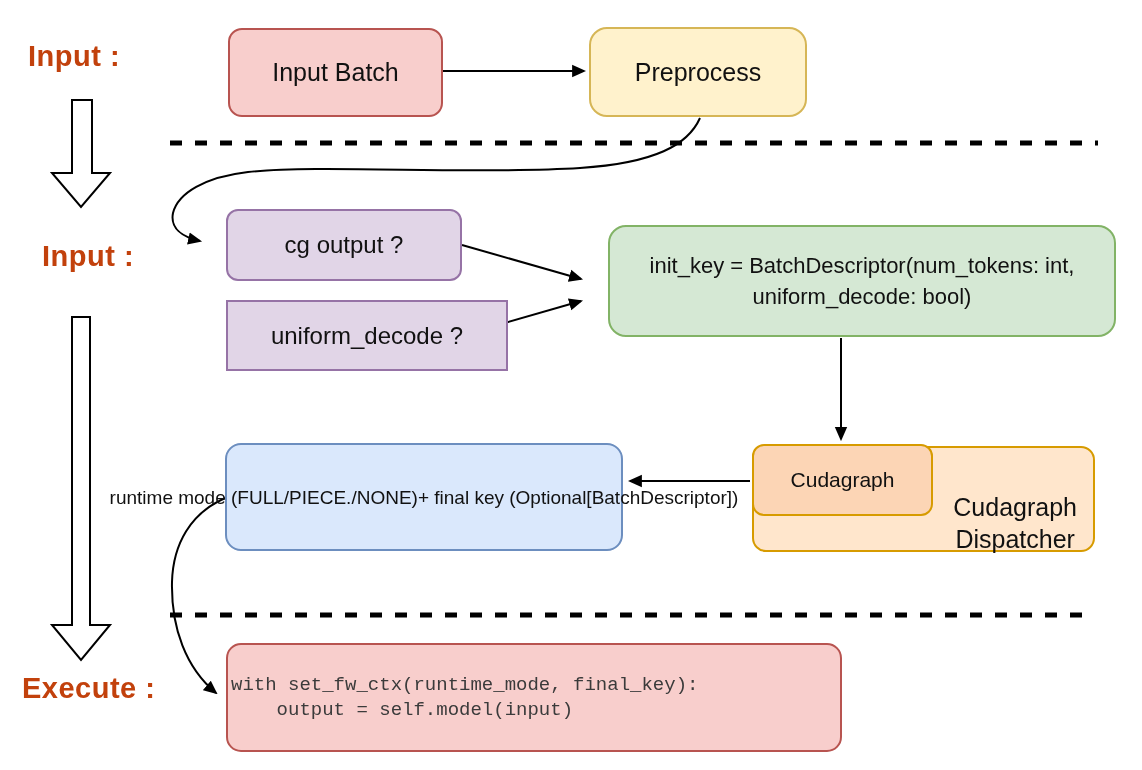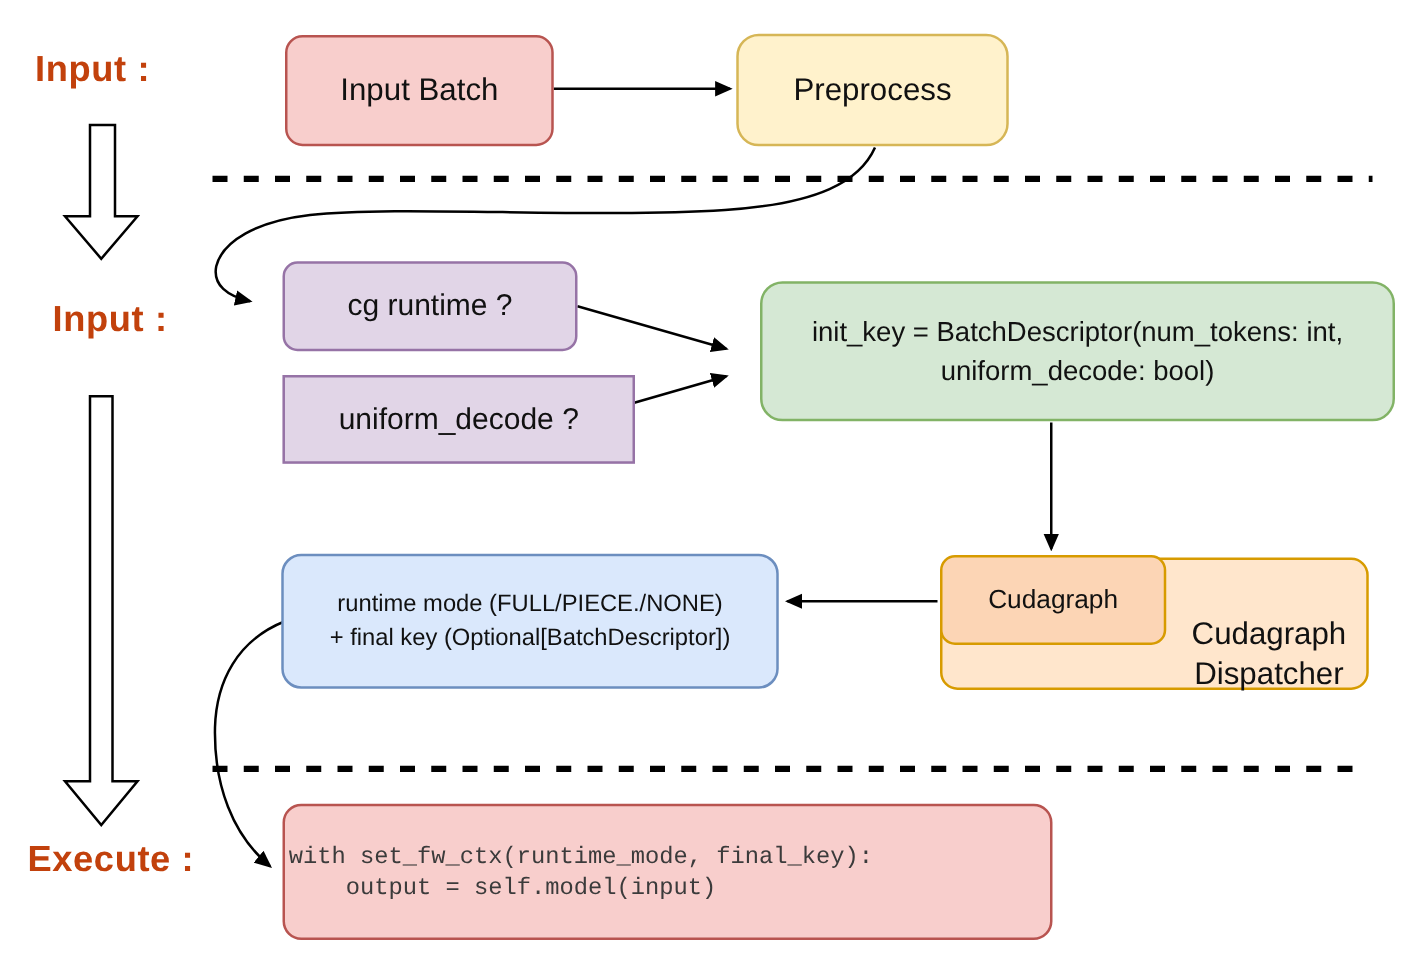--- a/index.html
+++ b/index.html
@@ -48,21 +48,21 @@
   }
   .node-cudagraph .twoline { text-align:center;margin-top:48px; }
   .node-dispatch {
     left:752px; top:444px; width:181px; height:72px;
     background:var(--dispatch_fill); border:2px solid var(--orange_stroke); border-radius:12px;
     font-size:21px; z-index:3;
   }
   .node-runtime-mode {
     left:225px; top:443px; width:398px; height:108px;
     background:var(--blue_fill); border:2px solid var(--blue_stroke); border-radius:16px;
-    font-size:19px; line-height:27px; flex-direction:column;
+    font-size:19px; line-height:27px; flex-direction:row;
   }
   .node-execute-code {
     left:226px; top:643px; width:616px; height:109px;
     background:var(--red_fill); border:2px solid var(--red_stroke); border-radius:15px;
     font-family:"Liberation Mono", monospace; font-size:19px; line-height:25px;
     color:var(--code_text); justify-content:flex-start; text-align:left;
     white-space:pre; padding-left:3px;
   }
 </style>
 </head>
@@ -98,21 +98,21 @@
 
   <div class="node node-input-batch">
     <span>Input Batch</span>
   </div>
 
   <div class="node node-preprocess">
     <span>Preprocess</span>
   </div>
 
   <div class="node node-cg-padding">
-    <span>cg runtime ?</span>
+    <span>cg output ?</span>
   </div>
 
   <div class="node node-uniform-decode">
     <span>uniform_decode ?</span>
   </div>
 
   <div class="node node-init-key">
     <div>init_key = BatchDescriptor(num_tokens: int,</div>
     <div>uniform_decode: bool)</div>
   </div>

